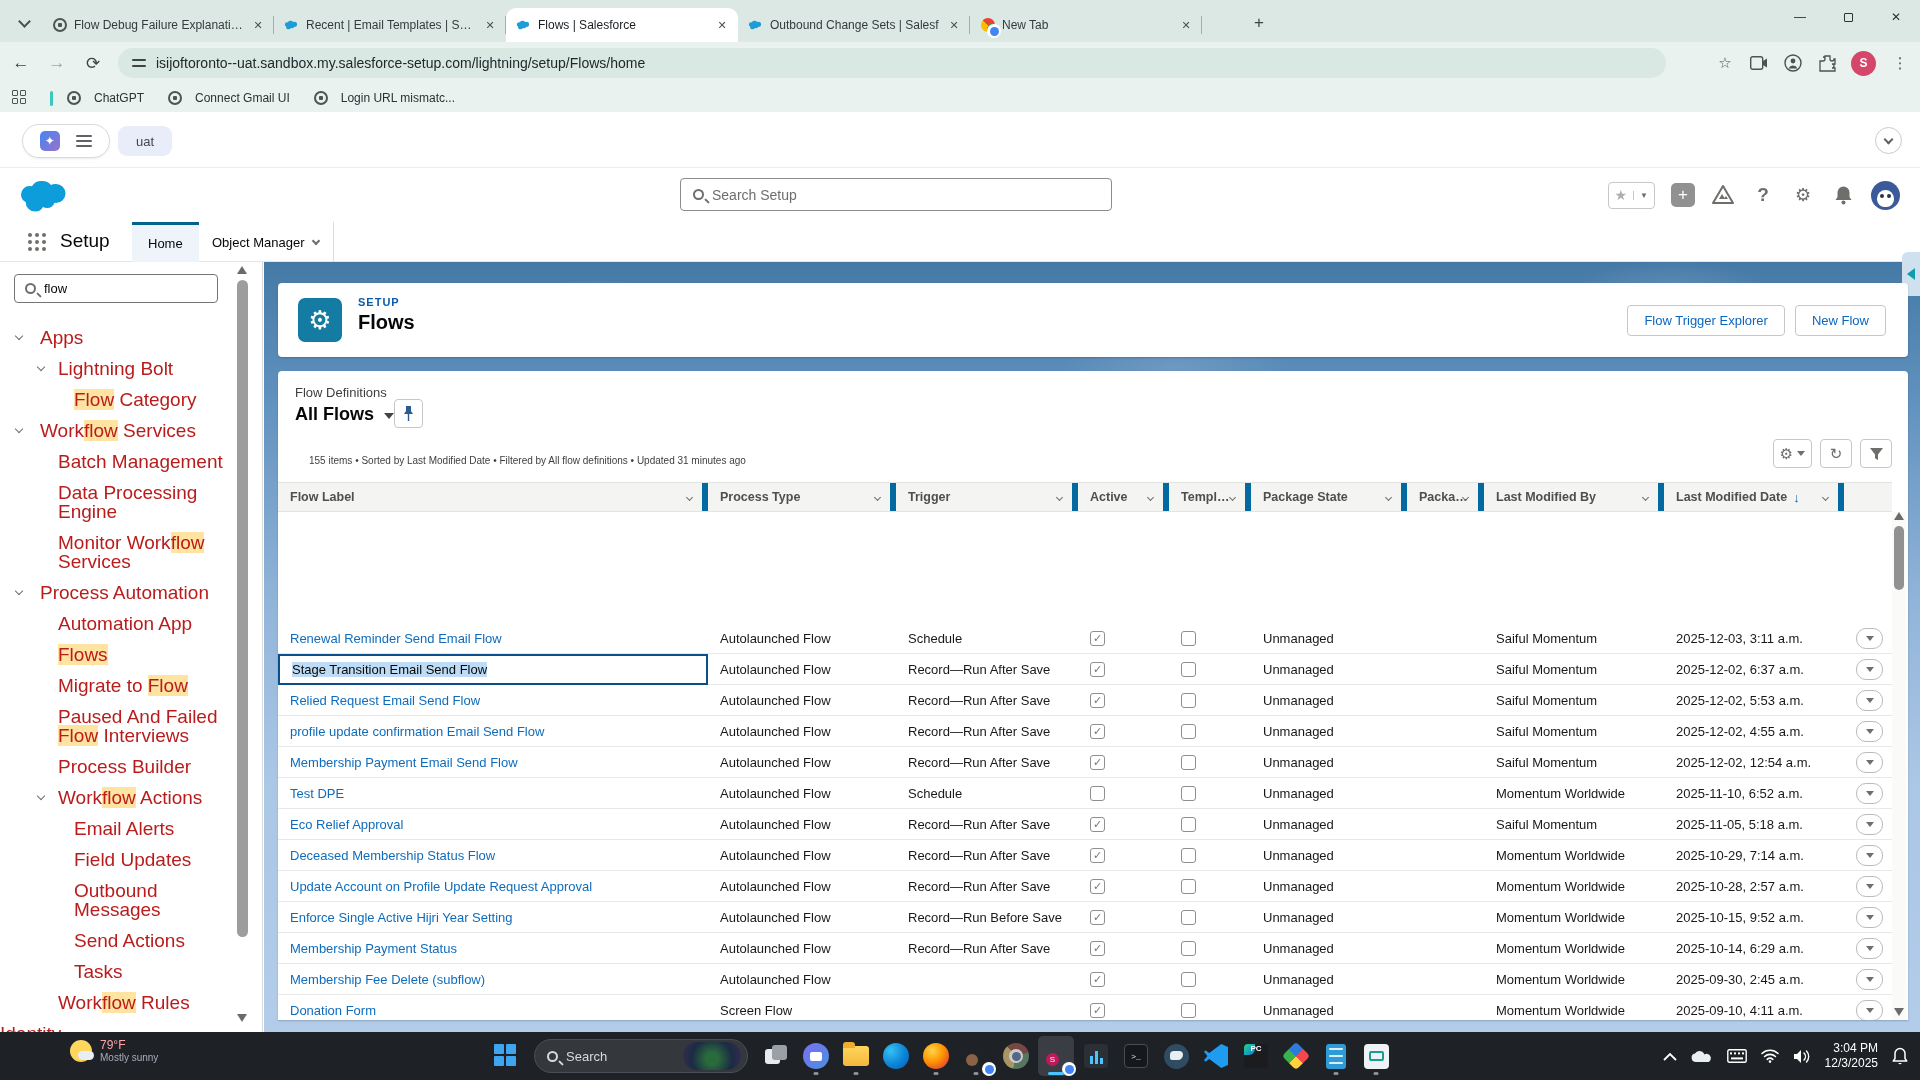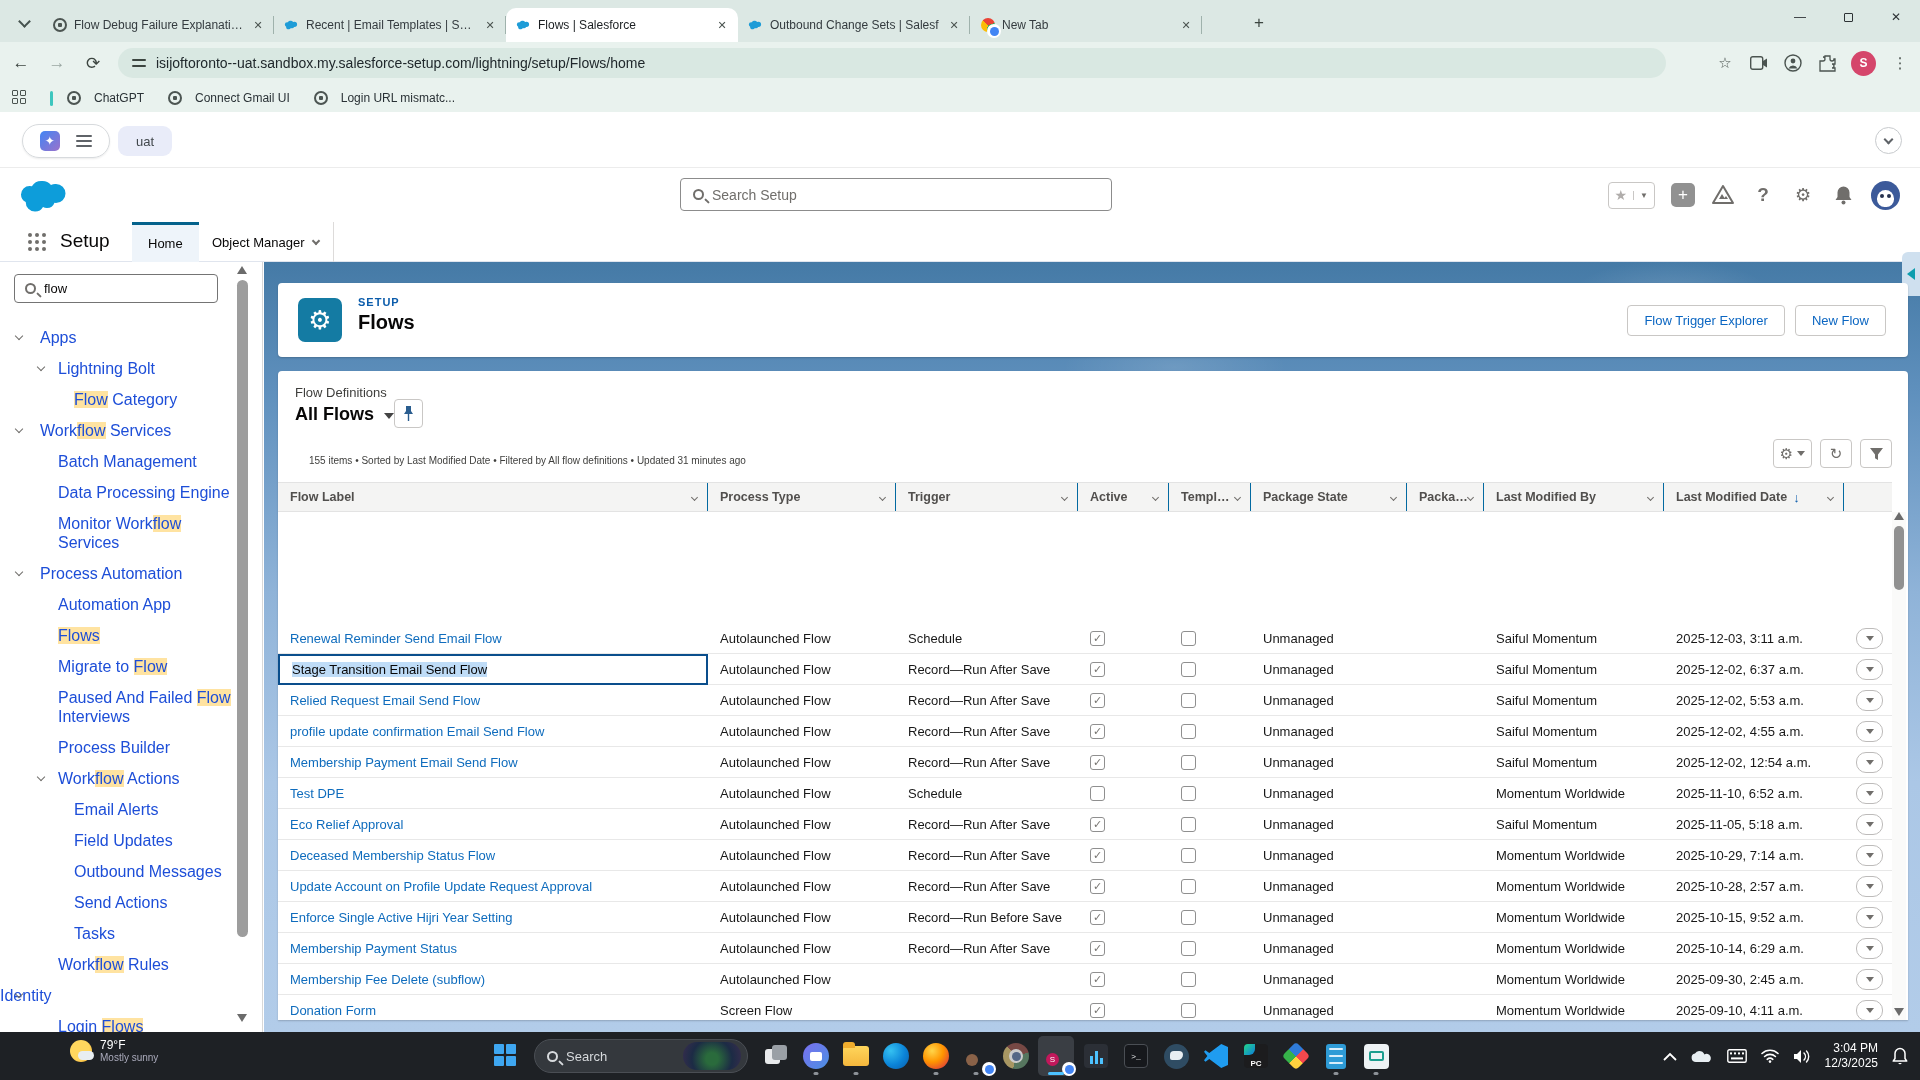--- a/index.html
+++ b/index.html
@@ -80,21 +80,21 @@
   .nav-om { left:196px; gap:8px; }
   .nav-om .chev { width:6px; height:6px; border-color:#706e6b; margin-top:-3px; }
   .nav-div { position:absolute; left:333px; top:0; width:1px; height:40px; background:#dddbda; }
 
   
   .workspace { position:absolute; left:0; top:262px; width:1920px; height:770px; }
   .sidebar { position:absolute; left:0; top:0; width:263px; height:770px; background:#fff; border-right:1px solid #d8d8d8; overflow:hidden; }
   .side-search { position:absolute; left:14px; top:12px; width:204px; height:29px; border:1px solid #747474; border-radius:4px; display:flex; align-items:center; padding:0 10px; gap:8px; }
   .side-search .val { font-size:13px; color:#080707; }
   .tree { position:absolute; left:0; top:66px; width:232px; }
-  .titem { position:relative; font-size:16px; color:#1d4ed8; line-height:19px; margin-bottom:12px; display:block; }
+  .titem { position:relative; font-size:19px; color:#b91c1c; line-height:19px; margin-bottom:12px; display:block; }
   .titem .chev { width:6px; height:6px; border-width:1.5px; border-color:#706e6b; position:absolute; top:5px; margin-top:0; }
   .hl { background:#ffe3a1; }
   .side-scroll { position:absolute; right:14px; top:4px; width:11px; height:760px; }
   .side-thumb { position:absolute; left:0; top:14px; width:11px; height:657px; background:#9d9d9d; border-radius:6px; }
   .tri-up, .tri-dn { position:absolute; left:0; width:0; height:0; border-left:5.5px solid transparent; border-right:5.5px solid transparent; }
   .tri-up { top:0; border-bottom:8px solid #6b6b6b; }
   .tri-dn { bottom:4px; border-top:8px solid #6b6b6b; }
 
   .main { position:absolute; left:264px; top:0; width:1656px; height:770px;
     background:linear-gradient(180deg,#457aa6 0px,#5f90bd 130px,#8fb3d8 330px,#abc7e6 520px,#b2cce9 770px); }
@@ -117,42 +117,42 @@
   .lc-view { position:absolute; left:17px; top:33px; font-size:18px; font-weight:bold; color:#080707; display:flex; align-items:center; gap:10px; }
   .lc-view .caret { width:0; height:0; border-left:5px solid transparent; border-right:5px solid transparent; border-top:6px solid #444; margin-top:3px; }
   .pin-btn { position:absolute; left:116px; top:28px; width:29px; height:29px; border:1px solid #c9c7c5; border-radius:4px; display:flex; align-items:center; justify-content:center; }
   .lc-meta { position:absolute; left:31px; top:84px; font-size:10px; color:#3e3e3c; }
   .lc-ctrls { position:absolute; right:16px; top:68px; display:flex; gap:8px; color:#706e6b; }
   .ic-btn { height:29px; min-width:32px; border:1px solid #c9c7c5; border-radius:4px; background:#fff; display:flex; align-items:center; justify-content:center; gap:4px; padding:0 6px; font-size:15px; }
   .ic-btn .caret { width:0; height:0; border-left:4px solid transparent; border-right:4px solid transparent; border-top:5px solid #706e6b; }
 
   .tbl { position:absolute; left:0; top:111px; width:1614px; }
   .thead { display:grid; grid-template-columns:430px 188px 182px 91px 82px 156px 77px 180px 180px 48px; height:30px; background:#f4f4f3; border-top:1px solid #e3e3e3; border-bottom:1px solid #e3e3e3; }
-  .th { position:relative; display:flex; align-items:center; padding-left:12px; font-size:12.5px; font-weight:bold; color:#514f4d; border-right:1px solid #0369a1; }
+  .th { position:relative; display:flex; align-items:center; padding-left:12px; font-size:12.5px; font-weight:bold; color:#514f4d; border-right:6px solid #0369a1; }
   .th:last-child { border-right:none; }
   .th .chev { width:5px; height:5px; border-width:1.5px; border-color:#706e6b; position:absolute; right:10px; top:12px; }
   .sort-arrow { color:#0b5cab; font-weight:bold; margin-left:6px; font-size:13px; }
   .tbody { position:absolute; left:0; top:141px; width:1614px; height:508px; overflow:hidden; }
   .trow { display:grid; grid-template-columns:430px 188px 182px 91px 82px 156px 77px 180px 180px 48px; height:31px; border-bottom:1px solid #e8e8e8; align-items:center; background:#fff; }
   .td { padding-left:12px; font-size:13px; color:#181818; overflow:hidden; white-space:nowrap; }
   .td a { color:#0f6cbd; text-decoration:none; }
   .td.selcell { position:relative; height:31px; display:flex; align-items:center; border:2px solid #0a4e8c; background:#fff; }
   .td.selcell span { background:#bfdcf7; color:#080707; }
   .cb { width:15px; height:15px; border:1px solid #8f8f8f; border-radius:3px; background:#fff; display:flex; align-items:center; justify-content:center; font-size:11px; color:#767470; }
   .rowact { width:27px; height:21px; border:1px solid #bdbbba; border-radius:10px; display:flex; align-items:center; justify-content:center; }
   .rowact span { width:0; height:0; border-left:4px solid transparent; border-right:4px solid transparent; border-top:5px solid #706e6b; }
   .tbl-scroll { position:absolute; right:2px; top:141px; width:14px; height:508px; background:#fafaf9; }
   .tbl-thumb { position:absolute; left:2px; top:14px; width:10px; height:64px; background:#919191; border-radius:5px; }
 
   
   .taskbar { position:absolute; left:0; top:1032px; width:1920px; height:48px; background:#1e2125; display:flex; align-items:center; }
   .weather { position:absolute; left:70px; top:6px; display:flex; align-items:center; gap:8px; }
   .sun { width:22px; height:22px; border-radius:50%; background:radial-gradient(circle at 40% 40%, #ffd75e 55%, #f5a623); position:relative; }
   .sun::after { content:""; position:absolute; left:8px; top:11px; width:16px; height:9px; background:#e8eef2; border-radius:6px; }
-  .wtxt .l1 { color:#ffffff; font-size:12px; }
+  .wtxt .l1 { color:#fca5a5; font-size:12px; }
   .wtxt .l2 { color:#aab; font-size:10px; }
   .tb-center { position:absolute; left:488px; top:0; height:48px; display:flex; align-items:center; gap:10px; }
   .start { width:24px; height:24px; display:grid; grid-template-columns:10px 10px; grid-template-rows:10px 10px; gap:2px; }
   .start span { background:#3ea6f0; border-radius:1px; }
   .tb-search { width:214px; height:34px; background:#34383d; border:1px solid #4a4e54; border-radius:17px; display:flex; align-items:center; padding:0 6px 0 12px; gap:8px; }
   .tb-search .lens { border-color:#d7dadd; }
   .tb-search .lens::after { background:#d7dadd; }
   .tb-search .t { color:#d7dadd; font-size:13px; flex:1; }
   .tb-thumbpic { width:58px; height:28px; border-radius:14px; background:radial-gradient(circle at 50% 60%, #2a6b3c 18%, #1c2b45 60%, #3a2d4e); }
   .tbi { position:relative; width:36px; height:40px; display:flex; align-items:center; justify-content:center; border-radius:5px; }
@@ -178,21 +178,21 @@
   .i-chrome::after { content:""; position:absolute; left:8.5px; top:8.5px; width:9px; height:9px; background:#4285f4; border-radius:50%; }
   .i-chrome.dark { filter:saturate(.35) brightness(.8); }
   .badge-s { position:absolute; right:-3px; top:-3px; width:13px; height:13px; border-radius:50%; background:#c2185b; color:#fff; font-size:8px; display:flex; align-items:center; justify-content:center; z-index:2; }
   .i-face { position:absolute; right:-2px; top:-2px; width:12px; height:12px; border-radius:50%; background:#8a6248; z-index:2; }
   .i-taskmgr { width:24px; height:24px; background:#2b2f36; border-radius:4px; display:flex; align-items:flex-end; justify-content:center; gap:2px; padding:4px; }
   .i-taskmgr span { width:3px; background:#4cc2ff; } .i-taskmgr span:nth-child(1){height:8px;} .i-taskmgr span:nth-child(2){height:13px;} .i-taskmgr span:nth-child(3){height:6px;}
   .i-term { width:24px; height:24px; background:#16181c; border:1px solid #4a4e54; border-radius:4px; color:#e8eaec; font-size:8px; font-family:"Liberation Mono",monospace; display:flex; align-items:center; justify-content:center; }
   .i-postgres { position:relative; width:25px; height:25px; border-radius:50%; background:#2f4c63; }
   .i-postgres::after { content:""; position:absolute; left:6px; top:7px; width:13px; height:9px; background:#e8eef2; border-radius:6px 6px 8px 3px; }
   .i-vscode { width:24px; height:24px; background:#1f9cf0; clip-path:polygon(72% 0,100% 12%,100% 88%,72% 100%,22% 62%,6% 74%,0 68%,14% 50%,0 32%,6% 26%,22% 38%); }
-  .i-pycharm { position:relative; width:24px; height:24px; background:#1c1c1e; border-radius:4px; color:#fff; font-size:8px; font-weight:bold; display:flex; align-items:flex-end; justify-content:center; }
+  .i-pycharm { position:relative; width:24px; height:24px; background:#1c1c1e; border-radius:4px; color:#fff; font-size:8px; font-weight:bold; display:flex; align-items:flex-start; justify-content:center; }
   .i-pycharm::before { content:""; position:absolute; left:0; top:0; width:11px; height:11px; background:linear-gradient(135deg,#21d789,#0f7bdb); border-radius:4px 0 6px 0; }
   .i-pycharm b { position:relative; }
   .i-diamond { width:20px; height:20px; transform:rotate(45deg); background:conic-gradient(#f5484d 0 25%, #ffd23e 0 50%, #36b34a 0 75%, #2f7bd9 0 100%); border-radius:4px; }
   .i-notes { width:20px; height:25px; background:#2e9bd6; border-radius:3px; display:flex; flex-direction:column; justify-content:space-evenly; padding:0 3px; }
   .i-notes span { height:2px; background:#d9eefb; border-radius:1px; }
   .i-taskpro { width:25px; height:25px; background:#eef3f5; border-radius:4px; display:flex; align-items:center; justify-content:center; }
   .i-taskpro span { width:15px; height:10px; border:2px solid #1c9e8f; border-radius:2px; display:block; }
 </style>
 </head>
 <body>

